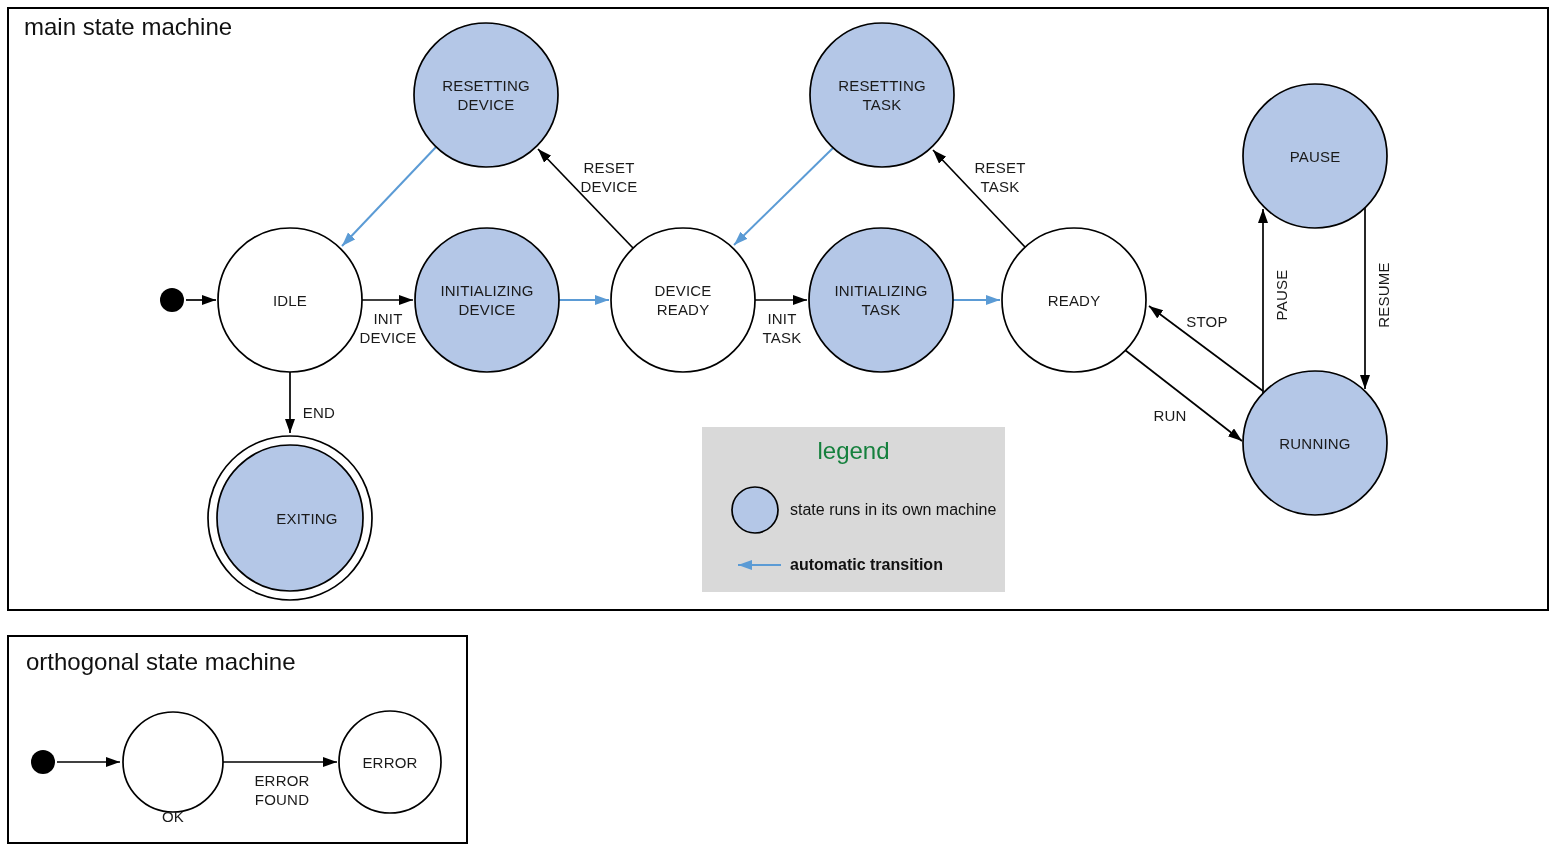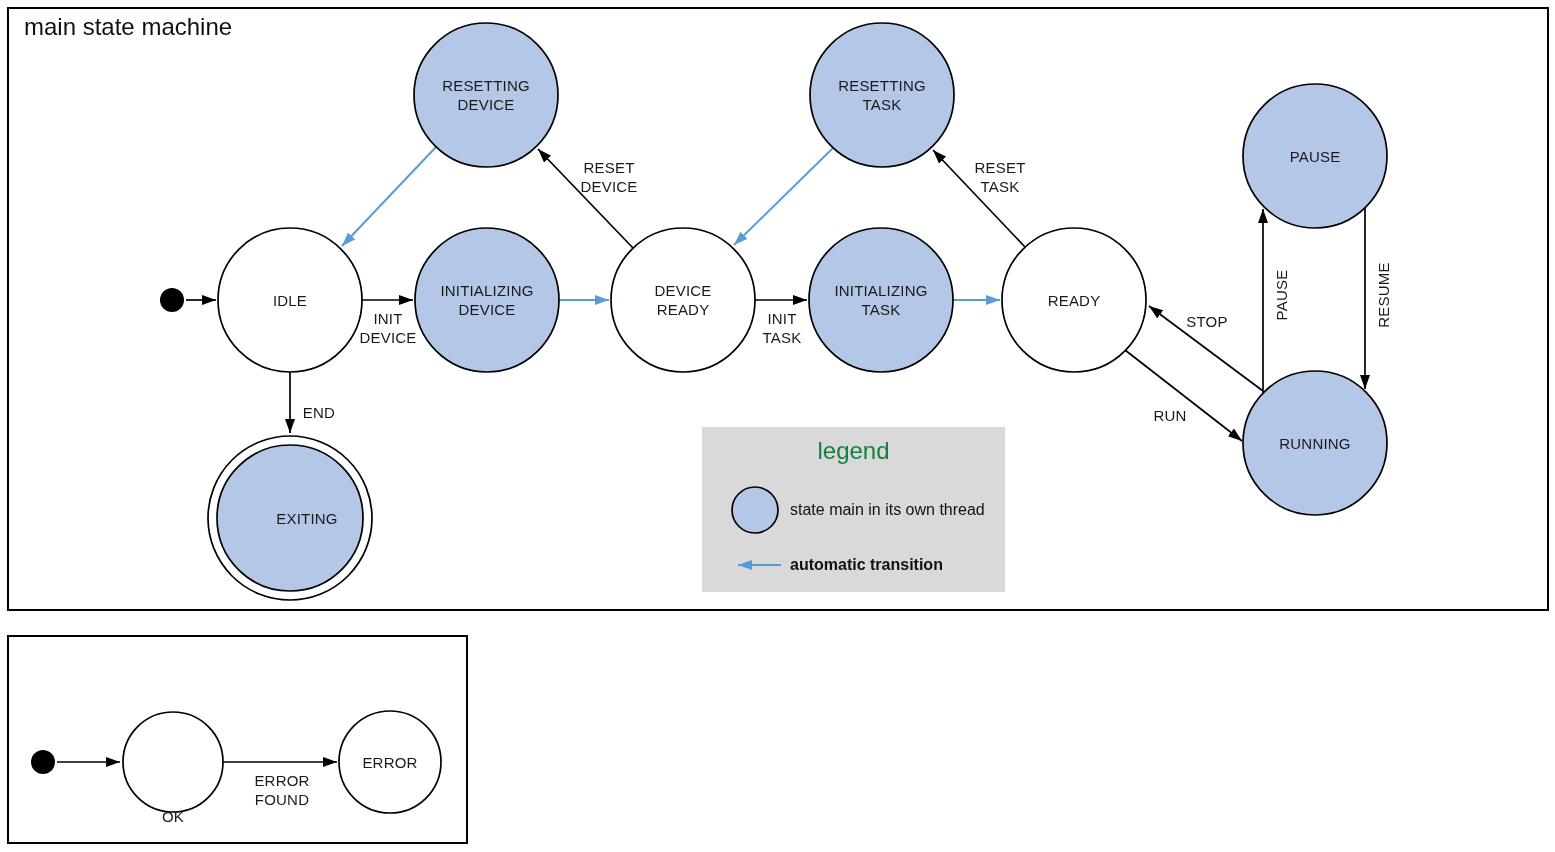--- a/index.html
+++ b/index.html
@@ -104,20 +104,21 @@
     <line class="edge-auto" x1="781" y1="565" x2="738" y2="565" marker-end="url(#arrow-blue)"></line>
 
     <circle class="dot" cx="43" cy="762" r="12"></circle>
     <line class="edge" x1="57" y1="762" x2="120" y2="762" marker-end="url(#arrow-black)"></line>
     <circle class="state" cx="173" cy="762" r="50"></circle>
     <line class="edge" x1="223" y1="762" x2="337" y2="762" marker-end="url(#arrow-black)"></line>
     <circle class="state" cx="390" cy="762" r="51"></circle>
   </svg>
 
   <div class="diagram-title" style="left:24px; top:13px;">main state machine</div>
+  <div class="diagram-title" style="left:26px; top:648px;">orthogonal state machine</div>
 
   <div class="lbl" style="left:290px; top:300px;">IDLE</div>
   <div class="lbl" style="left:487px; top:300px;">INITIALIZING
 DEVICE</div>
   <div class="lbl" style="left:683px; top:300px;">DEVICE
 READY</div>
   <div class="lbl" style="left:881px; top:300px;">INITIALIZING
 TASK</div>
   <div class="lbl" style="left:1074px; top:300px;">READY</div>
   <div class="lbl" style="left:486px; top:95px;">RESETTING
@@ -136,21 +137,21 @@
 TASK</div>
   <div class="lbl" style="left:1000px; top:177px;">RESET
 TASK</div>
   <div class="lbl" style="left:319px; top:412px;">END</div>
   <div class="lbl" style="left:1207px; top:321px;text-align:center;">STOP</div>
   <div class="lbl" style="left:1170px; top:415px;">RUN</div>
   <div class="lbl rot" style="left:1281px; top:295px;">PAUSE</div>
   <div class="lbl rot" style="left:1383px; top:295px;">RESUME</div>
 
   <div class="legend-title" style="left:702px; top:437px; width:303px;">legend</div>
-  <div class="legend-item" style="left:790px; top:510px;">state main in its own thread</div>
+  <div class="legend-item" style="left:790px; top:510px;">state runs in its own machine</div>
   <div class="legend-item" style="left:790px; top:565px;font-weight:bold;">automatic transition</div>
 
   <div class="lbl" style="left:173px; top:804px;margin-top:12px;">OK</div>
   <div class="lbl" style="left:390px; top:762px;">ERROR</div>
   <div class="lbl" style="left:282px; top:790px;">ERROR
 FOUND</div>
 
 </div>
 
 </body></html>

